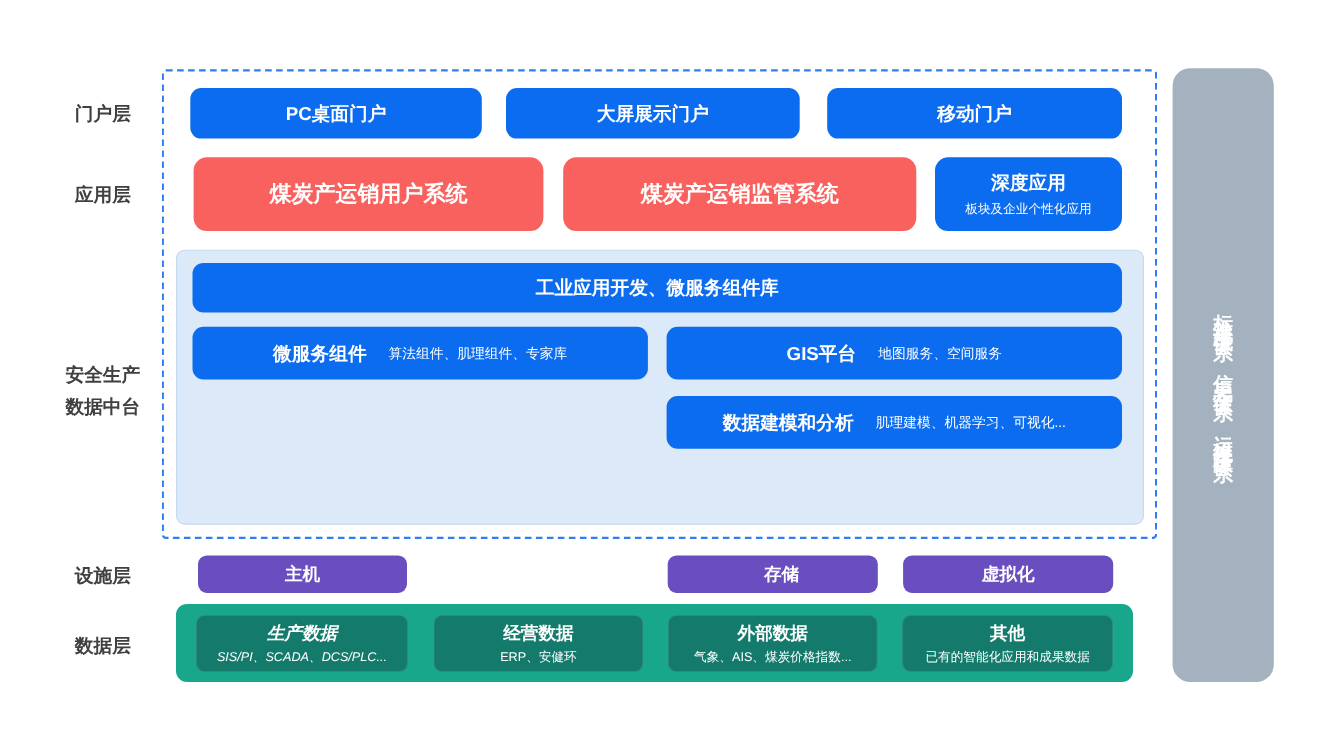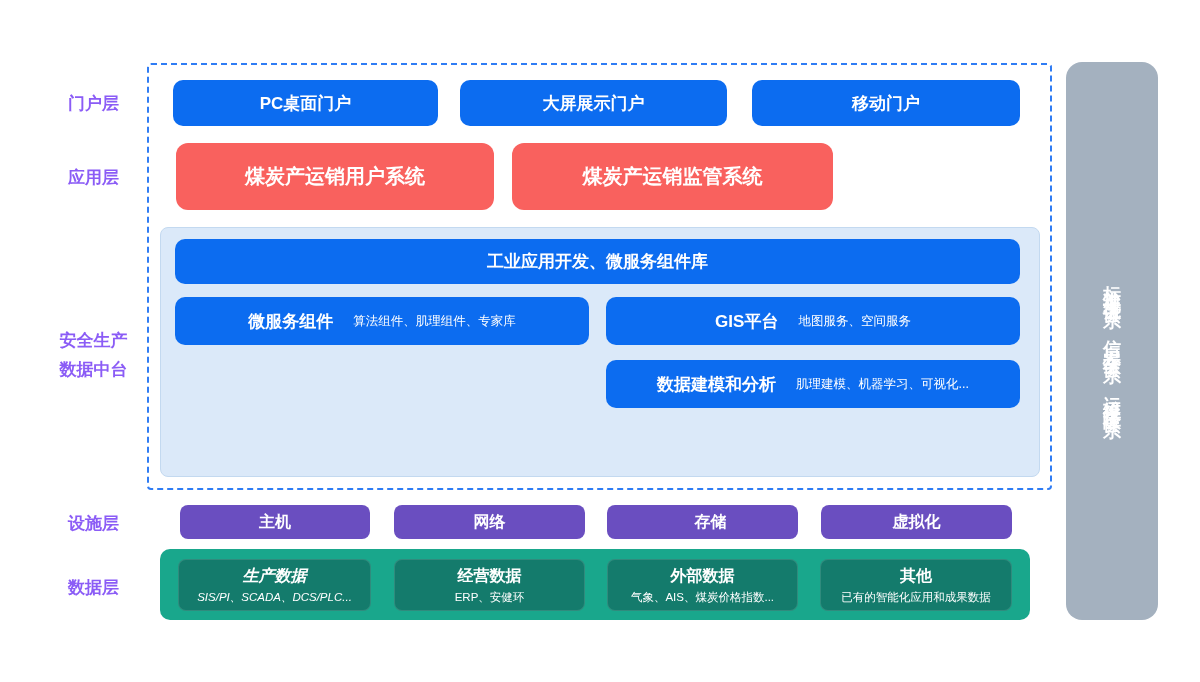--- a/index.html
+++ b/index.html
@@ -2,21 +2,21 @@
 <html><head>
 <meta charset="utf-8">
 <style>
   * { margin: 0; padding: 0; box-sizing: border-box; }
   html,body { background:#ffffff; }
   body { font-family: "Liberation Sans", "DejaVu Sans", sans-serif; }
   .canvas { position: relative; width: 1200px; height: 682px; background:#ffffff; overflow:hidden; }
 
   
   .row-label { position:absolute; left:40px; width:107px; text-align:center;
-               color:#8b5cf6; font-weight:bold; font-size:17px; }
+               color:#404040; font-weight:bold; font-size:17px; }
   .lbl-portal   { top:92px; }
   .lbl-app      { top:166px; }
   .lbl-middle   { top:326px; line-height:29px; }
   .lbl-facility { top:512px; }
   .lbl-data     { top:576px; }
   .lbl-middle span { display:block; }
 
   
   .dashed-frame { position:absolute; left:147px; top:63px; width:905px; height:427px;
                   border:2px dashed #2f7cf4; border-radius:4px; }
@@ -92,41 +92,44 @@
   <div class="row-label lbl-data">数据层</div>
 
   <div class="dashed-frame"></div>
 
   <div class="btn blue portal p1">PC桌面门户</div>
   <div class="btn blue portal p2">大屏展示门户</div>
   <div class="btn blue portal p3">移动门户</div>
 
   <div class="btn red app a1">煤炭产运销用户系统</div>
   <div class="btn red app a2">煤炭产运销监管系统</div>
+  <div class="btn blue app a3">
+    <div class="title">深度应用</div>
+    <div class="sub">板块及企业个性化应用</div>
+  </div>
 
   <div class="panel"></div>
 
   <div class="btn blue bar-top">工业应用开发、微服务组件库</div>
 
   <div class="btn blue comp c1">
     <span class="title">微服务组件</span>
     <span class="sub">算法组件、肌理组件、专家库</span>
   </div>
   <div class="btn blue comp c2">
     <span class="title">GIS平台</span>
     <span class="sub">地图服务、空间服务</span>
   </div>
   <div class="btn blue comp c4">
     <span class="title">数据建模和分析</span>
     <span class="sub">肌理建模、机器学习、可视化...</span>
   </div>
 
 
   <div class="btn fac f1">主机</div>
-  <div class="btn fac f2">网络</div>
   <div class="btn fac f3">存储</div>
   <div class="btn fac f4">虚拟化</div>
 
   <div class="green-wrap"></div>
 
   <div class="btn dbox d1">
     <span class="title">生产数据</span>
     <span class="sub">SIS/PI、SCADA、DCS/PLC...</span>
   </div>
   <div class="btn dbox d2">

